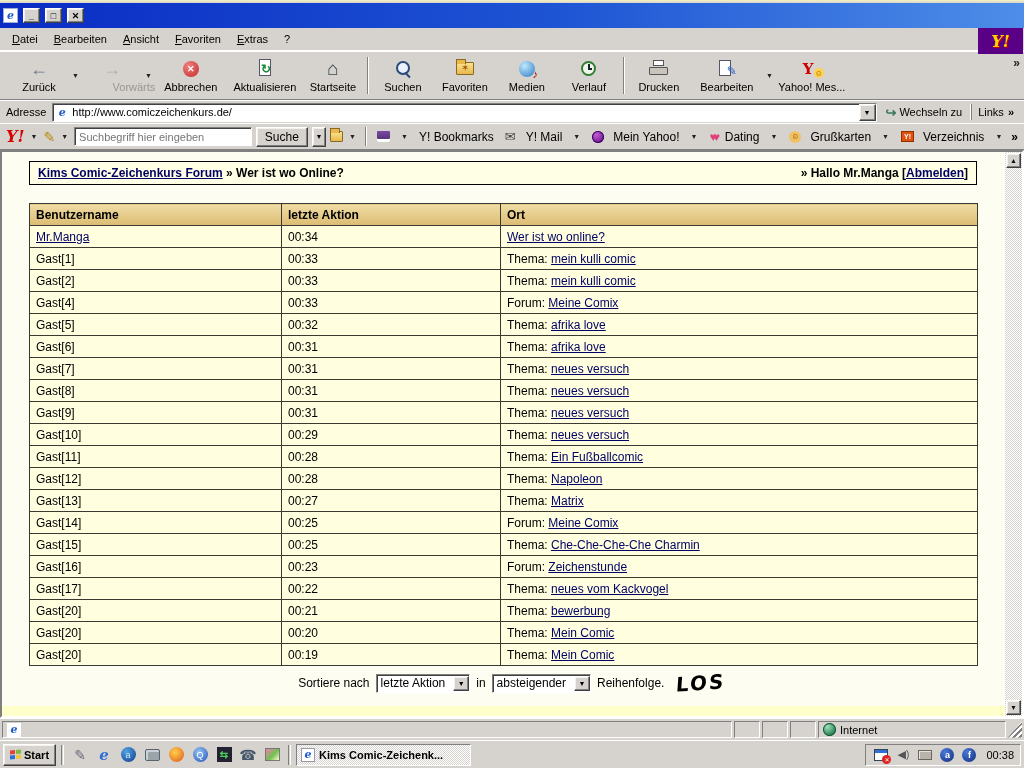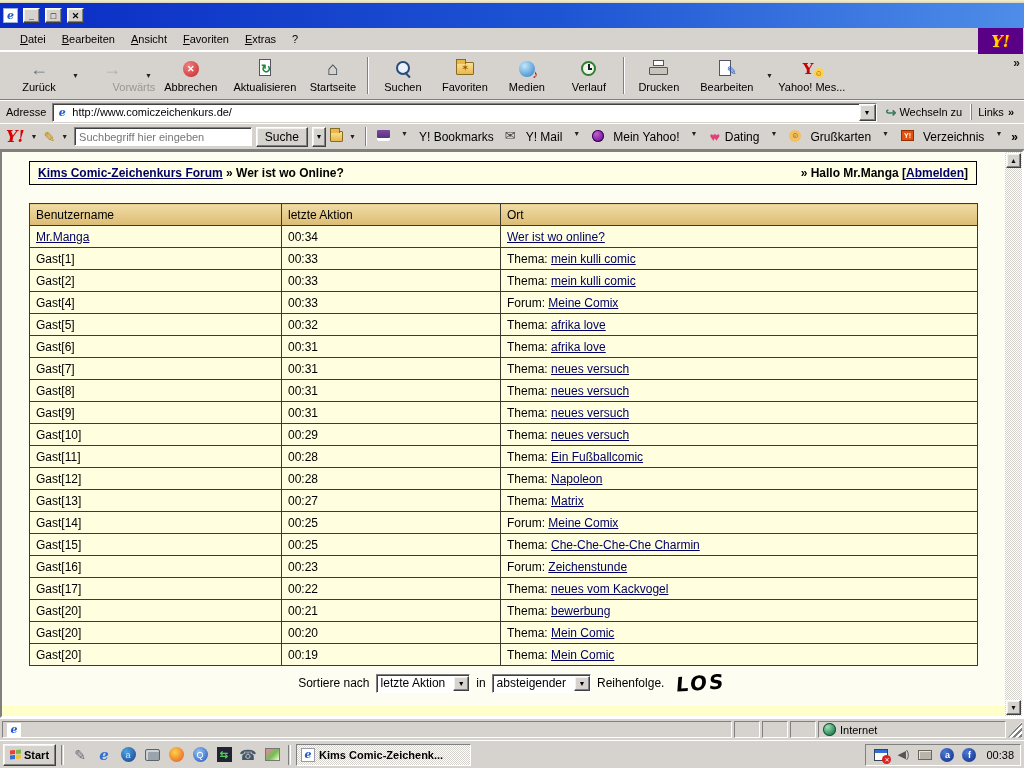--- a/index.html
+++ b/index.html
@@ -14,21 +14,21 @@
 
   
   .top-edge { height:3px; background:linear-gradient(#F6F2C0,#D6D3CE); }
   .titlebar { height:25px; background:linear-gradient(90deg,#0A2BC4,#1E55D4 55%,#4E8DE8); display:flex; align-items:center; padding:0 3px; gap:4px; }
   .titlebar .doc-icon { width:15px; height:15px; background:#fff; border:1px solid #9BB0D8; display:flex; align-items:center; justify-content:center; }
   .ie-e { font-family:"DejaVu Serif", serif; font-style:italic; font-weight:bold; color:#1E5AC8; font-size:11px; line-height:1; }
   .title-text { color:#fff; font-weight:bold; font-size:12px; flex:1; white-space:nowrap; overflow:hidden; }
   .winbtn { width:17px; height:15px; display:flex; align-items:center; justify-content:center; font-size:9px; font-weight:bold; color:#000; margin-left:1px; }
 
   
-  .menubar { height:23px; display:flex; align-items:center; padding-left:12px; position:relative; border-bottom:1px solid #fff; }
+  .menubar { height:23px; display:flex; align-items:center; padding-left:4px; position:relative; border-bottom:1px solid #fff; }
   .menu-item { display:inline-block; padding:3px 8px; cursor:default; }
   .menu-item::first-letter { text-decoration:underline; }
   .throbber { position:absolute; right:1px; top:0px; width:45px; height:26px; background:#5A0087; display:flex; align-items:center; justify-content:center; z-index:5; }
   .throbber .ylogo { color:#FFD400; font-weight:bold; font-style:italic; font-size:16px; font-family:"DejaVu Serif",serif; text-shadow:1px 1px 0 #C00; }
 
   
   .toolbar { height:49px; display:flex; align-items:center; padding:2px 4px 2px 8px; border-top:1px solid #fff; border-bottom:1px solid #808080; position:relative; }
   .tbtn { display:flex; flex-direction:column; align-items:center; justify-content:center; width:74px; height:44px; gap:2px; }
   .tbtn.narrow { width:62px; }
   .tbtn .lbl { font-size:11px; white-space:nowrap; }
@@ -73,38 +73,38 @@
   .go-arrow { color:#3A7A5A; font-size:13px; font-weight:bold; }
   .links-btn { display:flex; align-items:center; gap:4px; padding:2px 6px; border-left:1px solid #808080; box-shadow:-1px 0 0 #fff; }
 
   
   .ybar { height:27px; display:flex; align-items:center; padding:0 6px; gap:4px; border-top:1px solid #fff; border-bottom:1px solid #808080; }
   .ybar .ylogo-red { color:#D00; font-weight:bold; font-style:italic; font-size:16px; font-family:"DejaVu Serif",serif; }
   .pencil { color:#B8860B; font-size:14px; }
   .ysearch { width:205px; height:19px; font-family:"Liberation Sans",sans-serif; font-size:11px; color:#555; border:1px solid; border-color:#808080 #fff #fff #808080; box-shadow:inset 1px 1px 0 #404040; padding:0 4px; }
   .ybtn { height:20px; padding:1px 8px; font-size:12px; display:flex; align-items:center; }
   .ydrop { width:16px; height:20px; display:flex; align-items:center; justify-content:center; font-size:7px; }
-  .yitem { display:flex; align-items:flex-start; gap:9px; padding:0 3px; font-size:12px; white-space:nowrap; }
+  .yitem { display:flex; align-items:center; gap:9px; padding:0 3px; font-size:12px; white-space:nowrap; }
   .mini { width:13px; height:11px; display:inline-flex; align-items:center; justify-content:center; }
   .mini-book { background:linear-gradient(#7A4AA0,#4A2A70); border-radius:1px; box-shadow:inset 0 -3px 0 #fff; }
   .mini-mail { color:#444; font-size:13px; }
   .mini-my { width:12px; height:12px; border-radius:50%; background:radial-gradient(circle at 35% 30%, #C060D0, #5A0087); box-shadow:inset 0 0 0 1px #3A0057; }
   .mini-heart { color:#E0407A; font-size:12px; letter-spacing:-4px; }
   .mini-card { width:12px; height:12px; border-radius:50%; background:#F2C060; color:#7A4A00; font-size:8px; display:flex; align-items:center; justify-content:center; }
   .mini-dir { width:13px; height:11px; background:#E05010; color:#fff; font-size:7px; font-weight:bold; display:flex; align-items:center; justify-content:center; border:1px solid #903000; }
   .ybar .overflow { margin-left:auto; font-weight:bold; font-size:12px; }
 
   
   .content { flex:1; position:relative; background:#FDFDF2; border:2px solid; border-color:#808080 #fff #fff #808080; overflow:hidden; }
   .page-pad { padding-top:9px; }
   .hdr-bar { margin-left:27px; width:948px; height:24px; background:#FFFFE6; border:1px solid #000; display:flex; align-items:center; justify-content:space-between; padding:0 8px; font-weight:bold; font-size:12px; }
   .plink { color:#000066; text-decoration:underline; cursor:pointer; }
   .online-table { margin-left:27px; margin-top:18px; width:948px; border-collapse:collapse; table-layout:fixed; }
   .online-table th, .online-table td { border:1px solid #3A3A30; height:22px; padding:2px 6px; font-size:12px; text-align:left; font-weight:normal; overflow:hidden; white-space:nowrap; }
-  .online-table th { background:linear-gradient(#F0DCA6,#DCBC72); font-weight:normal; }
+  .online-table th { background:linear-gradient(#F0DCA6,#DCBC72); font-weight:bold; }
   .online-table td { background:#FFFFDF; }
   .sort-row { margin-top:5px; text-align:center; font-size:12px; display:flex; align-items:center; justify-content:center; gap:6px; }
   .fake-select { display:inline-flex; align-items:center; height:19px; background:#fff; border:1px solid; border-color:#808080 #fff #fff #808080; box-shadow:inset 1px 1px 0 #404040; padding-left:4px; font-size:12px; }
   .fake-select .sel-btn { width:16px; height:15px; margin-left:8px; display:flex; align-items:center; justify-content:center; font-size:7px; }
   .los { font-family:"DejaVu Sans",sans-serif; font-weight:bold; font-size:20px; letter-spacing:2px; display:inline-block; transform:rotate(-4deg) skewX(-8deg); margin-left:6px; }
   .footer-strip { position:absolute; left:0; right:17px; bottom:0; height:10px; background:#FFFFC9; }
   .vscroll { position:absolute; right:0; top:0; bottom:0; width:17px;
     background-color:#fff;
     background-image:linear-gradient(45deg,#D6D3CE 25%,transparent 25%,transparent 75%,#D6D3CE 75%),linear-gradient(45deg,#D6D3CE 25%,transparent 25%,transparent 75%,#D6D3CE 75%);
     background-size:2px 2px; background-position:0 0,1px 1px; }

